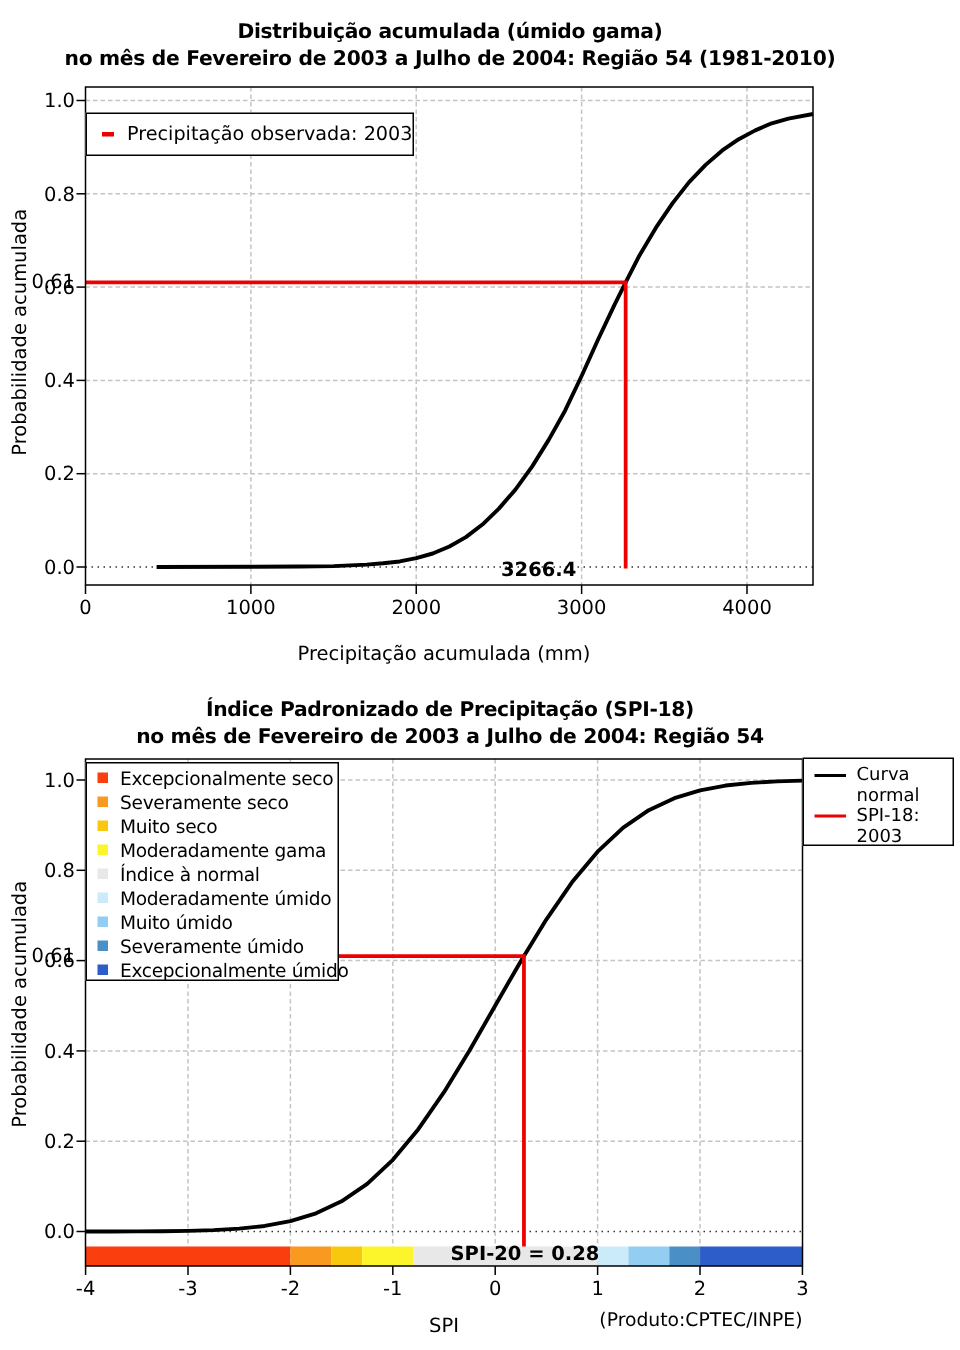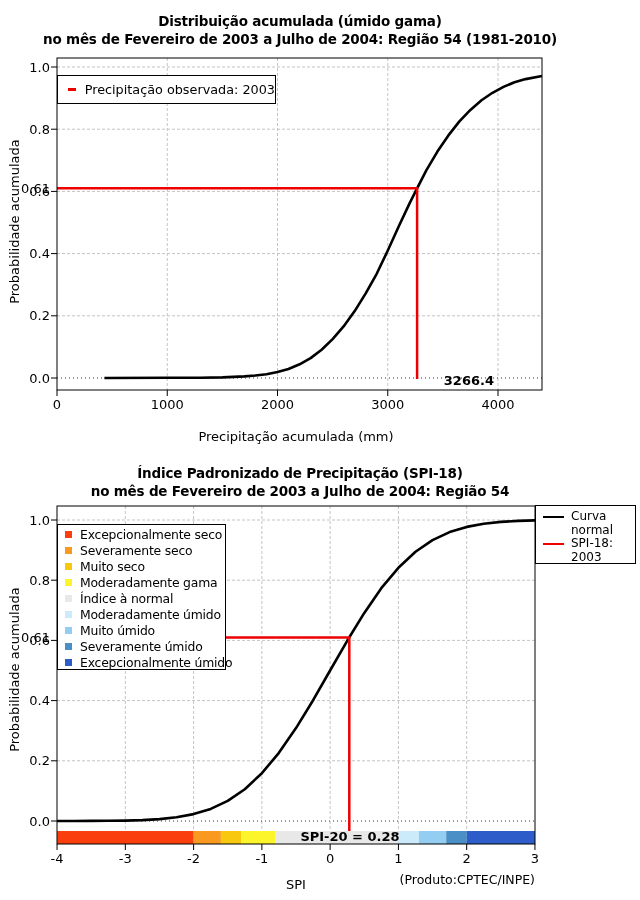--- a/index.html
+++ b/index.html
@@ -7,21 +7,21 @@
   .abs{position:absolute;white-space:nowrap;}
   .ttl{left:0;width:600px;text-align:center;font-weight:bold;font-size:13.5px;line-height:18px;letter-spacing:-0.2px;}
   .axlab{font-size:13px;}
   .xcenter{left:0;width:592px;text-align:center;}
   .ylab{left:-86px;width:200px;text-align:center;transform:rotate(-90deg);font-size:13px;}
   #canvas{position:absolute;left:0;top:0;}
   .legendbox{background:#fff;border:1px solid #000;box-sizing:border-box;}
   .lg1{left:57px;top:57px;width:219px;height:29px;display:flex;align-items:center;margin-top:18px;}
   .lg1 .sample{display:inline-block;width:26px;height:0;border-top:3px solid #EE0000;margin:0 9px 0 10px;}
   .lg1 .lbl{font-size:12.8px;}
-  .lgleft{left:57px;top:524px;width:169px;height:146px;padding:1px 0 4px 0;}
+  .lgleft{left:57px;top:508px;width:169px;height:146px;padding:1px 0 4px 0;}
   .lrow{display:flex;align-items:center;height:16px;padding-left:7px;}
   .lsq{width:7px;height:7px;margin-right:8px;flex:0 0 auto;}
   .lrow .txt{font-size:12.4px;letter-spacing:-0.2px;}
   .lgright{left:535px;top:505px;width:101px;height:59px;padding:4px 0 0 5px;font-size:12px;line-height:13.5px;}
   .lgr-row{display:flex;}
   .lgr-sample{display:inline-block;width:21px;height:0;border-top:2px solid #000;margin:6px 7px 0 2px;flex:0 0 auto;}
   .lgr-sample.red{border-top:2.5px solid #EE0000;}
   .lgr-txt{display:inline-block;width:62px;white-space:normal;}
   .marker-lbl{font-size:13px;}
   .bold{font-weight:bold;}
@@ -121,21 +121,21 @@
 
 <div class="abs ttl" style="top:12px;">Distribuição acumulada (úmido gama)</div>
 <div class="abs ttl" style="top:30px;">no mês de Fevereiro de 2003 a Julho de 2004: Região 54 (1981-2010)</div>
 
 <div class="abs legendbox lg1">
   <span class="sample"></span>
   <span class="lbl">Precipitação observada: 2003</span>
 </div>
 
 <div class="abs marker-lbl" style="top:181px;left:0;width:50px;text-align:right;">0.61</div>
-<div class="abs marker-lbl bold" style="top:373px;left:334px;width:160px;text-align:right;">3266.4</div>
+<div class="abs marker-lbl bold" style="top:373px;left:334px;width:160px;text-align:left;">3266.4</div>
 
 <div class="abs axlab xcenter" style="top:429px;">Precipitação acumulada (mm)</div>
 <div class="abs ylab" style="top:214px;">Probabilidade acumulada</div>
 
 <div class="abs ttl" style="top:464px;">Índice Padronizado de Precipitação (SPI-18)</div>
 <div class="abs ttl" style="top:482px;">no mês de Fevereiro de 2003 a Julho de 2004: Região 54</div>
 
 <div class="abs legendbox lgleft" id="legend-left">
     <div class="lrow">
       <span class="lsq" style="background: rgb(250, 62, 14);"></span>

